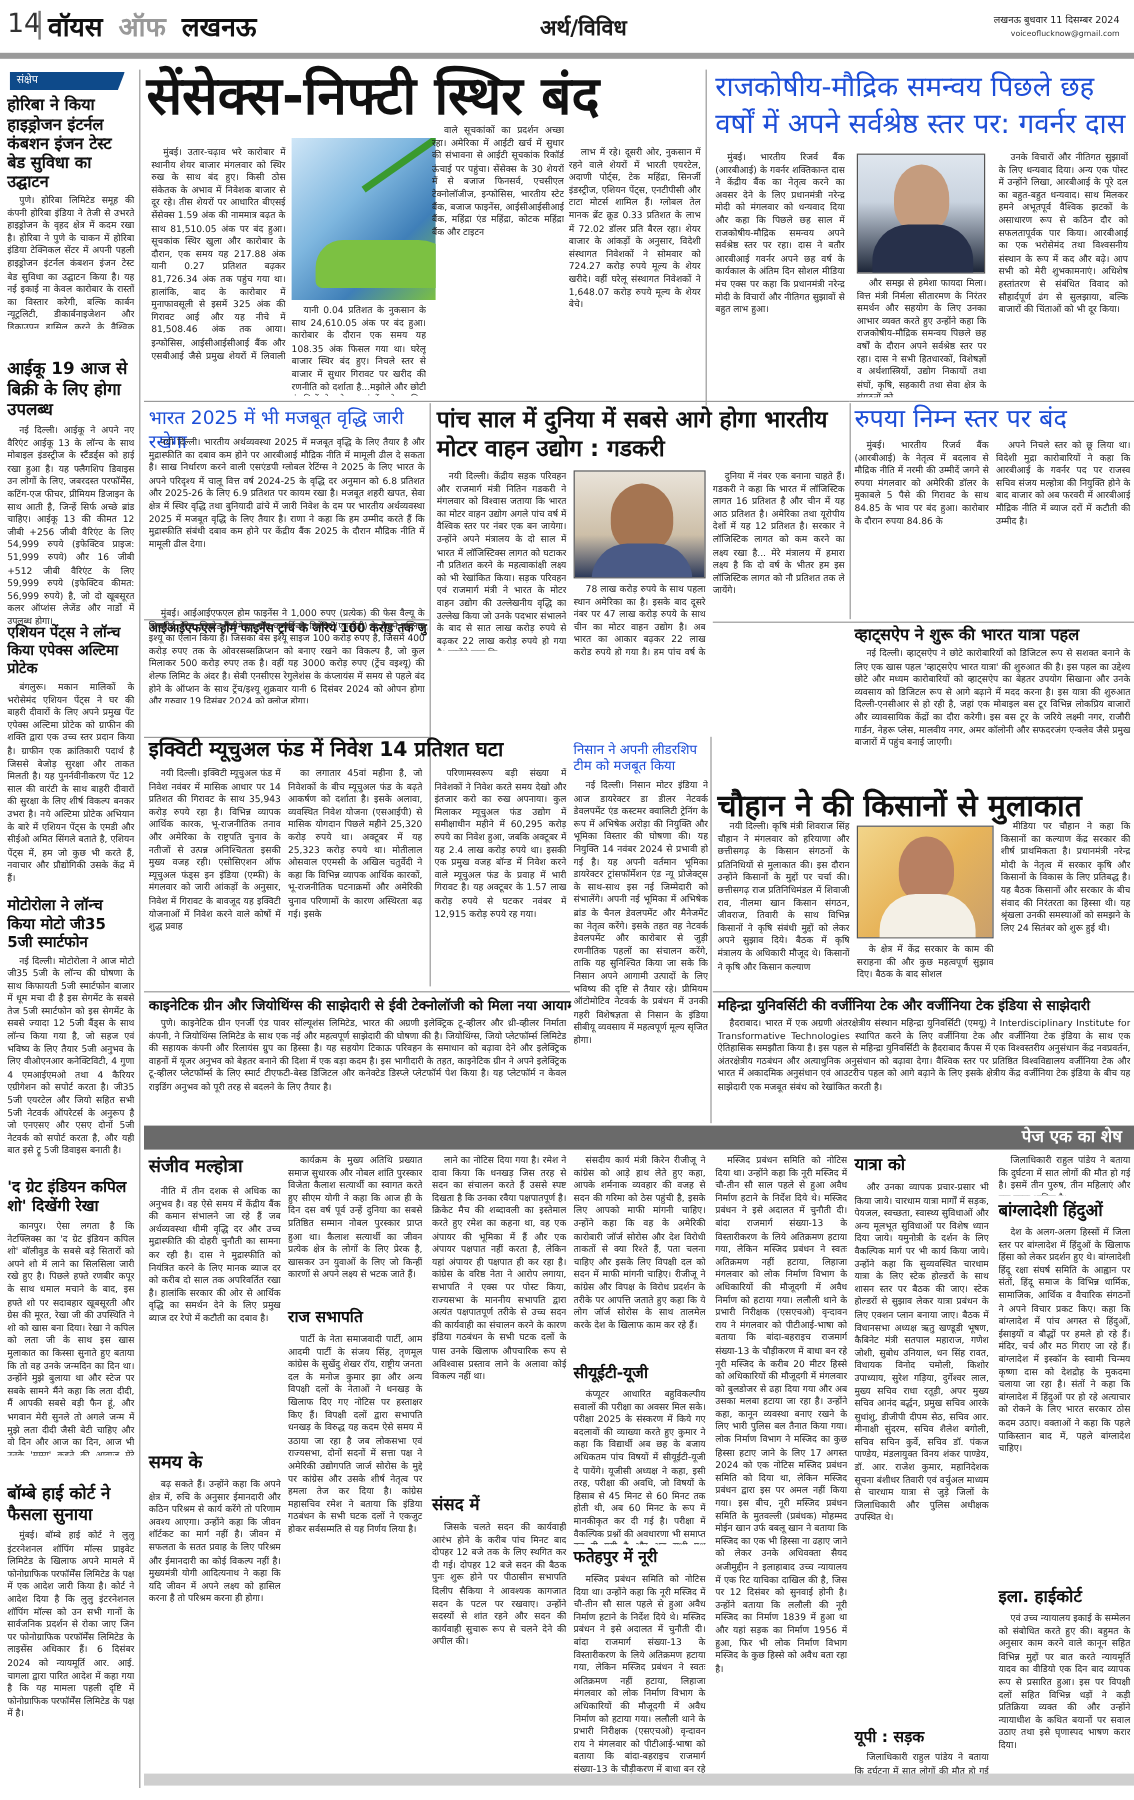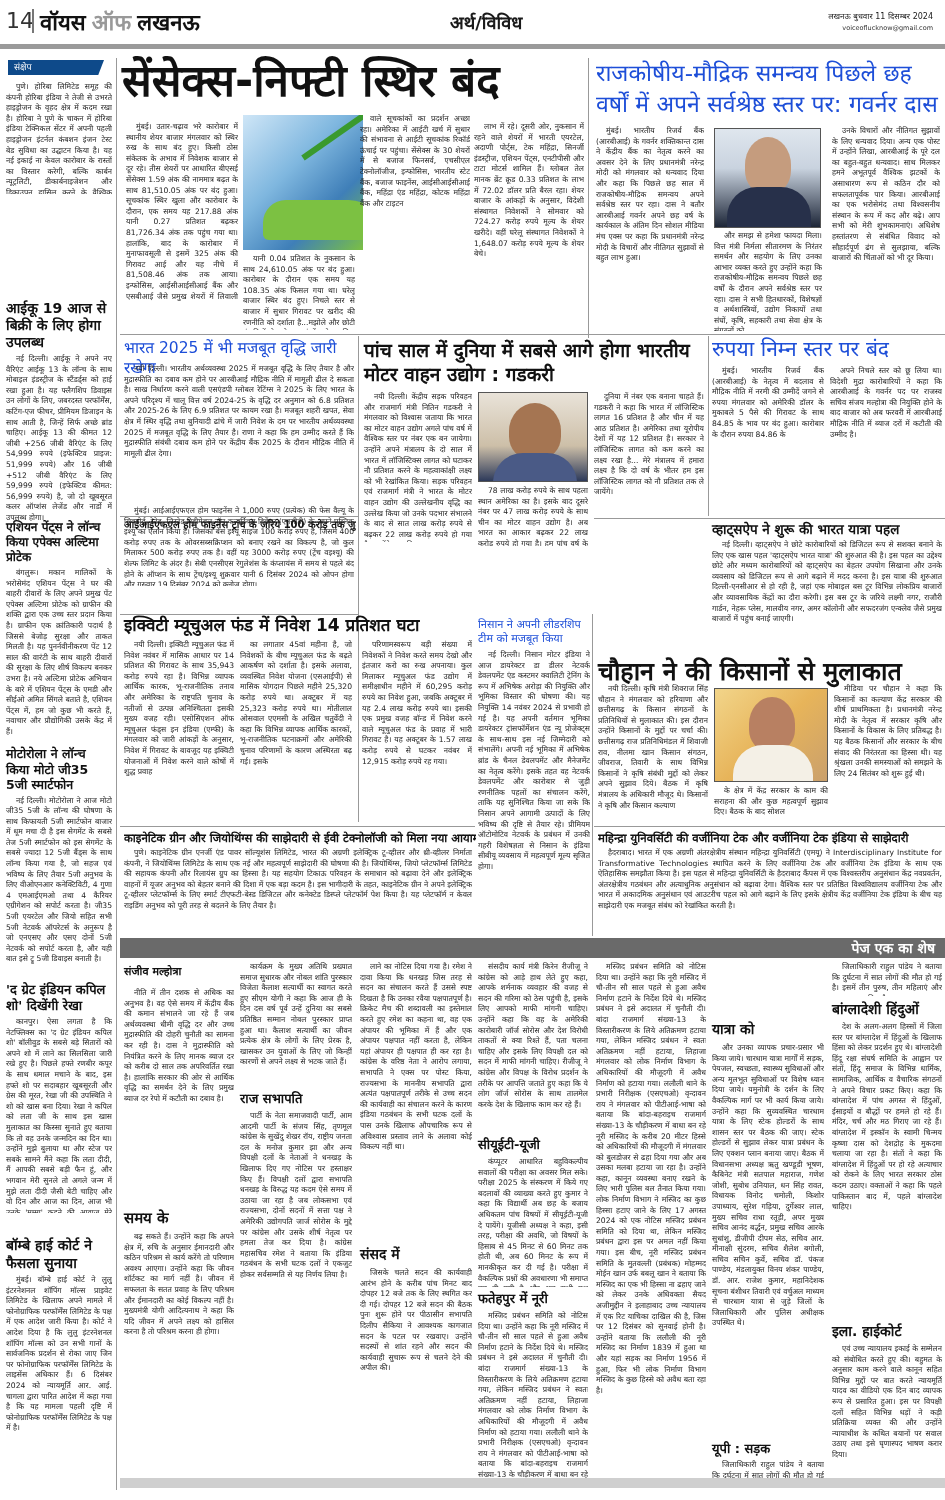--- a/index.html
+++ b/index.html
@@ -7,21 +7,21 @@
 .abs{position:absolute}
 .body-text{font-size:7.6px;line-height:10.6px;text-align:justify;color:#222;font-family:"DejaVu Sans",sans-serif;overflow:hidden}
 .body-text p{text-indent:10px}
 .hd{font-family:"DejaVu Sans",sans-serif;font-weight:bold;color:#111;line-height:1.1}
 .hd-light{font-family:"DejaVu Sans",sans-serif;font-weight:normal;color:#1d4ed8;line-height:1.15}
 .vline{position:absolute;width:1px;background:#999}
 .hline{position:absolute;height:1px;background:#999}
 .photo{position:absolute;border:1px solid #555;overflow:hidden}
 #masthead-num{left:6px;top:8px;font-size:22px;font-weight:normal;font-family:"DejaVu Sans",sans-serif;color:#333}
 #masthead-sep{left:32px;top:9px;width:2px;height:24px;background:#777}
-#masthead-title{left:40px;top:6px;font-size:22px;font-weight:bold;font-family:Liberation Sans, sans-serif}
+#masthead-title{left:40px;top:6px;font-size:22px;font-weight:bold;font-family:Liberation Mono, monospace}
 #masthead-title .w1{color:#111}
 #masthead-title .w2{color:#999}
 #section-title{left:450px;top:10px;font-size:18px;font-weight:bold;font-family:"DejaVu Sans",sans-serif}
 #date-line{right:12px;top:10px;font-size:8px;font-family:"DejaVu Sans",sans-serif;text-align:right}
 #email-line{right:12px;top:24px;font-size:6.5px;font-family:"DejaVu Sans",sans-serif;text-align:right;color:#333}
 #top-rule{left:0;top:44px;width:945px;height:5px;background:#9a9a9a}
 #brief-tag{left:8px;top:60px;width:96px;height:15px;background:#0e4a8a;color:#fff;font-size:9px;padding-left:6px;line-height:15px;font-family:"DejaVu Sans",sans-serif;clip-path:polygon(0 0,100% 0,94% 100%,0 100%)}
 #band{left:120px;top:938px;width:825px;height:20px;background:#6a6a6a}
 #band-label{right:10px;top:0;color:#fff;font-size:14px;font-weight:bold;font-family:"DejaVu Sans",sans-serif;line-height:20px;position:absolute}
 #bottom-band{left:120px;top:1478px;width:825px;height:10px;background:#cfcfcf}
@@ -42,20 +42,21 @@
 </div>
 <div class="abs" id="section-title">अर्थ/विविध</div>
 <div class="abs" id="date-line">लखनऊ बुधवार 11 दिसम्बर 2024</div>
 <div class="abs" id="email-line">voiceoflucknow@gmail.com</div>
 <div class="abs" id="top-rule"></div>
 
 <div class="abs" id="brief-tag">संक्षेप</div>
 <div class="vline" style="left:116px;top:58px;height:1432px"></div>
 
 <div class="abs" style="left:6px;top:80px;width:106px">
+  <div class="hd" style="font-size:13.5px;line-height:16px">होरिबा ने किया हाइड्रोजन इंटर्नल कंबशन इंजन टेस्ट बेड सुविधा का उद्घाटन</div>
   <div class="body-text" style="height:112px;margin-top:2px">
       <p>पुणे। होरिबा लिमिटेड समूह की कंपनी होरिबा इंडिया ने तेजी से उभरते हाइड्रोजन के वृहद क्षेत्र में कदम रखा है। होरिबा ने पुणे के चाकन में होरिबा इंडिया टेक्निकल सेंटर में अपनी पहली हाइड्रोजन इंटर्नल कंबशन इंजन टेस्ट बेड सुविधा का उद्घाटन किया है। यह नई इकाई ना केवल कारोबार के रास्तों का विस्तार करेगी, बल्कि कार्बन न्यूट्रलिटी, डीकार्बनाइजेशन और डिकाउपन हासिल करने के वैश्विक विजन को हासिल करने में भी उल्लेखनीय रूप से योगदान करेगी।</p>
     </div>
 </div>
 <div class="abs" style="left:6px;top:300px;width:106px">
   <div class="hd" style="font-size:14px;line-height:17px">आईकू 19 आज से बिक्री के लिए होगा उपलब्ध</div>
   <div class="body-text" style="height:168px;margin-top:3px">
       <p>नई दिल्ली। आईकू ने अपने नए वैरिएंट आईकू 13 के लॉन्च के साथ मोबाइल इंडस्ट्रीज के स्टैंडर्ड्स को हाई रखा हुआ है। यह फ्लैगशिप डिवाइस उन लोगों के लिए, जबरदस्त परफॉर्मेंस, कटिंग-एज फीचर, प्रीमियम डिजाइन के साथ आती है, जिन्हें सिर्फ अच्छे ब्रांड चाहिए। आईकू 13 की कीमत 12 जीबी +256 जीबी वैरिएंट के लिए 54,999 रुपये (इफेक्टिव प्राइज: 51,999 रुपये) और 16 जीबी +512 जीबी वैरिएंट के लिए 59,999 रुपये (इफेक्टिव कीमत: 56,999 रुपये) है, जो दो खूबसूरत कलर ऑप्शंस लेजेंड और नार्डो में उपलब्ध होगा।</p>
     </div>
 </div>
@@ -88,21 +89,21 @@
 <div class="abs body-text" style="left:126px;top:122px;width:112px;height:180px">
     <p>मुंबई। उतार-चढ़ाव भरे कारोबार में स्थानीय शेयर बाजार मंगलवार को स्थिर रुख के साथ बंद हुए। किसी ठोस संकेतक के अभाव में निवेशक बाजार से दूर रहे। तीस शेयरों पर आधारित बीएसई सेंसेक्स 1.59 अंक की नाममात्र बढ़त के साथ 81,510.05 अंक पर बंद हुआ। सूचकांक स्थिर खुला और कारोबार के दौरान, एक समय यह 217.88 अंक यानी 0.27 प्रतिशत बढ़कर 81,726.34 अंक तक पहुंच गया था। हालांकि, बाद के कारोबार में मुनाफावसूली से इसमें 325 अंक की गिरावट आई और यह नीचे में 81,508.46 अंक तक आया। इन्फोसिस, आईसीआईसीआई बैंक और एसबीआई जैसे प्रमुख शेयरों में लिवाली से बाजार नुकसान से उबरने में कामयाब रहा। नेशनल स्टॉक एक्सचेंज के निफ्टी में लगातार तीसरे दिन गिरावट रही और यह 8.95 अंक</p>
   </div>
 <div class="photo sensex-img" style="left:243px;top:115px;width:120px;height:135px;border:none">
   <div class="arrow"></div>
   <div class="bull"></div>
 </div>
 <div class="abs body-text" style="left:243px;top:254px;width:112px;height:76px">
     <p>यानी 0.04 प्रतिशत के नुकसान के साथ 24,610.05 अंक पर बंद हुआ। कारोबार के दौरान एक समय यह 108.35 अंक फिसल गया था। घरेलू बाजार स्थिर बंद हुए। निचले स्तर से बाजार में सुधार गिरावट पर खरीद की रणनीति को दर्शाता है...मझोले और छोटी कंपनियों से जुड़े सूचकांकों समेत अधिक शेयरों का प्रतिनिधित्व करने</p>
   </div>
-<div class="abs body-text" style="left:360px;top:114px;width:110px;height:208px">
+<div class="abs body-text" style="left:360px;top:104px;width:110px;height:208px">
     <p>वाले सूचकांकों का प्रदर्शन अच्छा रहा। अमेरिका में आईटी खर्च में सुधार की संभावना से आईटी सूचकांक रिकॉर्ड ऊंचाई पर पहुंचा। सेंसेक्स के 30 शेयरों में से बजाज फिनसर्व, एचसीएल टेक्नोलॉजीज, इन्फोसिस, भारतीय स्टेट बैंक, बजाज फाइनेंस, आईसीआईसीआई बैंक, महिंद्रा एंड महिंद्रा, कोटक महिंद्रा बैंक और टाइटन</p>
   </div>
 <div class="abs body-text" style="left:474px;top:122px;width:110px;height:208px">
     <p>लाभ में रहे। दूसरी ओर, नुकसान में रहने वाले शेयरों में भारती एयरटेल, अदाणी पोर्ट्स, टेक महिंद्रा, सिनर्जी इंडस्ट्रीज, एशियन पेंट्स, एनटीपीसी और टाटा मोटर्स शामिल हैं। ग्लोबल तेल मानक ब्रेंट क्रूड 0.33 प्रतिशत के लाभ में 72.02 डॉलर प्रति बैरल रहा। शेयर बाजार के आंकड़ों के अनुसार, विदेशी संस्थागत निवेशकों ने सोमवार को 724.27 करोड़ रुपये मूल्य के शेयर खरीदे। वहीं घरेलू संस्थागत निवेशकों ने 1,648.07 करोड़ रुपये मूल्य के शेयर बेचे।</p>
   </div>
 
 <div class="vline" style="left:588px;top:58px;height:280px"></div>
 
 <div class="abs hd-light" style="left:596px;top:58px;width:345px;font-size:23px;line-height:31px">राजकोषीय-मौद्रिक समन्वय पिछले छह वर्षों में अपने सर्वश्रेष्ठ स्तर पर: गवर्नर दास</div>
 <div class="abs body-text" style="left:596px;top:126px;width:108px;height:206px">
@@ -206,21 +207,21 @@
 <div class="abs hd" style="left:598px;top:830px;width:345px;font-size:11.5px;line-height:16px;white-space:nowrap;overflow:hidden">महिन्द्रा युनिवर्सिटी की वर्जीनिया टेक और वर्जीनिया टेक इंडिया से साझेदारी</div>
 <div class="abs body-text" style="left:598px;top:848px;width:344px;height:86px">
     <p>हैदराबाद। भारत में एक अग्रणी अंतरक्षेत्रीय संस्थान महिन्द्रा युनिवर्सिटी (एमयू) ने Interdisciplinary Institute for Transformative Technologies स्थापित करने के लिए वर्जीनिया टेक और वर्जीनिया टेक इंडिया के साथ एक ऐतिहासिक समझौता किया है। इस पहल से महिन्द्रा युनिवर्सिटी के हैदराबाद कैंपस में एक विश्वस्तरीय अनुसंधान केंद्र नवप्रवर्तन, अंतरक्षेत्रीय गठबंधन और अत्याधुनिक अनुसंधान को बढ़ावा देगा। वैश्विक स्तर पर प्रतिष्ठित विश्वविद्यालय वर्जीनिया टेक और भारत में अकादमिक अनुसंधान एवं आउटरीच पहल को आगे बढ़ाने के लिए इसके क्षेत्रीय केंद्र वर्जीनिया टेक इंडिया के बीच यह साझेदारी एक मजबूत संबंध को रेखांकित करती है।</p>
   </div>
 
 <div class="abs" id="band">
   <span id="band-label">पेज एक का शेष</span>
 </div>
 
 <div class="abs" style="left:124px;top:962px;width:110px">
-  <div class="hd" style="font-size:11px;line-height:20px">संजीव मल्होत्रा</div>
+  <div class="hd" style="font-size:15px;line-height:20px">संजीव मल्होत्रा</div>
   <div class="body-text" style="height:180px;margin-top:6px">
       <p>नीति में तीन दशक से अधिक का अनुभव है। वह ऐसे समय में केंद्रीय बैंक की कमान संभालने जा रहे हैं जब अर्थव्यवस्था धीमी वृद्धि दर और उच्च मुद्रास्फीति की दोहरी चुनौती का सामना कर रही है। दास ने मुद्रास्फीति को नियंत्रित करने के लिए मानक ब्याज दर को करीब दो साल तक अपरिवर्तित रखा है। हालांकि सरकार की ओर से आर्थिक वृद्धि का समर्थन देने के लिए प्रमुख ब्याज दर रेपो में कटौती का दबाव है।</p>
     </div>
 </div>
 <div class="abs" style="left:124px;top:1208px;width:110px">
   <div class="hd" style="font-size:15px;line-height:20px">समय के</div>
   <div class="body-text" style="height:250px;margin-top:4px">
       <p>बढ़ सकते हैं। उन्होंने कहा कि अपने क्षेत्र में, रुचि के अनुसार ईमानदारी और कठिन परिश्रम से कार्य करेंगे तो परिणाम अवश्य आएगा। उन्होंने कहा कि जीवन शॉर्टकट का मार्ग नहीं है। जीवन में सफलता के सतत प्रवाह के लिए परिश्रम और ईमानदारी का कोई विकल्प नहीं है। मुख्यमंत्री योगी आदित्यनाथ ने कहा कि यदि जीवन में अपने लक्ष्य को हासिल करना है तो परिश्रम करना ही होगा।</p>
     </div>
 </div>
@@ -259,21 +260,21 @@
   <div class="body-text" style="height:170px;margin-top:3px">
       <p>मस्जिद प्रबंधन समिति को नोटिस दिया था। उन्होंने कहा कि नूरी मस्जिद में चौ-तीन सौ साल पहले से हुआ अवैध निर्माण हटाने के निर्देश दिये थे। मस्जिद प्रबंधन ने इसे अदालत में चुनौती दी। बांदा राजमार्ग संख्या-13 के विस्तारीकरण के लिये अतिक्रमण हटाया गया, लेकिन मस्जिद प्रबंधन ने स्वतः अतिक्रमण नहीं हटाया, लिहाजा मंगलवार को लोक निर्माण विभाग के अधिकारियों की मौजूदगी में अवैध निर्माण को हटाया गया। ललौली थाने के प्रभारी निरीक्षक (एसएचओ) वृन्दावन राय ने मंगलवार को पीटीआई-भाषा को बताया कि बांदा-बहराइच राजमार्ग संख्या-13 के चौड़ीकरण में बाधा बन रहे नूरी मस्जिद के करीब 20 मीटर हिस्से को अधिकारियों की मौजूदगी में मंगलवार को बुलडोजर से ढहा दिया गया और अब उसका मलबा हटाया जा रहा है। उन्होंने कहा, कानून व्यवस्था बनाए रखने के लिए भारी पुलिस बल तैनात किया गया। लोक निर्माण विभाग ने मस्जिद का कुछ हिस्सा हटाए जाने के लिए 17 अगस्त 2024 को एक नोटिस मस्जिद प्रबंधन समिति को दिया था, लेकिन मस्जिद प्रबंधन द्वारा इस पर अमल नहीं किया गया। इस बीच, नूरी मस्जिद प्रबंधन समिति के मुतवल्ली (प्रबंधक) मोहम्मद मोईन खान उर्फ बबलू खान ने बताया कि मस्जिद का एक भी हिस्सा ना ढहाए जाने को लेकर उनके अधिवक्ता सैयद अजीमुद्दीन ने इलाहाबाद उच्च न्यायालय में एक रिट याचिका दाखिल की है, जिस पर 12 दिसंबर को सुनवाई होनी है। उन्होंने बताया कि ललौली की नूरी मस्जिद का निर्माण 1839 में हुआ था और यहां सड़क का निर्माण 1956 में हुआ, फिर भी लोक निर्माण विभाग मस्जिद के कुछ हिस्से को अवैध बता रहा है।</p>
     </div>
 </div>
 
 <div class="abs body-text" style="left:596px;top:962px;width:110px;height:500px">
     <p>मस्जिद प्रबंधन समिति को नोटिस दिया था। उन्होंने कहा कि नूरी मस्जिद में चौ-तीन सौ साल पहले से हुआ अवैध निर्माण हटाने के निर्देश दिये थे। मस्जिद प्रबंधन ने इसे अदालत में चुनौती दी। बांदा राजमार्ग संख्या-13 के विस्तारीकरण के लिये अतिक्रमण हटाया गया, लेकिन मस्जिद प्रबंधन ने स्वतः अतिक्रमण नहीं हटाया, लिहाजा मंगलवार को लोक निर्माण विभाग के अधिकारियों की मौजूदगी में अवैध निर्माण को हटाया गया। ललौली थाने के प्रभारी निरीक्षक (एसएचओ) वृन्दावन राय ने मंगलवार को पीटीआई-भाषा को बताया कि बांदा-बहराइच राजमार्ग संख्या-13 के चौड़ीकरण में बाधा बन रहे नूरी मस्जिद के करीब 20 मीटर हिस्से को अधिकारियों की मौजूदगी में मंगलवार को बुलडोजर से ढहा दिया गया और अब उसका मलबा हटाया जा रहा है। उन्होंने कहा, कानून व्यवस्था बनाए रखने के लिए भारी पुलिस बल तैनात किया गया। लोक निर्माण विभाग ने मस्जिद का कुछ हिस्सा हटाए जाने के लिए 17 अगस्त 2024 को एक नोटिस मस्जिद प्रबंधन समिति को दिया था, लेकिन मस्जिद प्रबंधन द्वारा इस पर अमल नहीं किया गया। इस बीच, नूरी मस्जिद प्रबंधन समिति के मुतवल्ली (प्रबंधक) मोहम्मद मोईन खान उर्फ बबलू खान ने बताया कि मस्जिद का एक भी हिस्सा ना ढहाए जाने को लेकर उनके अधिवक्ता सैयद अजीमुद्दीन ने इलाहाबाद उच्च न्यायालय में एक रिट याचिका दाखिल की है, जिस पर 12 दिसंबर को सुनवाई होनी है। उन्होंने बताया कि ललौली की नूरी मस्जिद का निर्माण 1839 में हुआ था और यहां सड़क का निर्माण 1956 में हुआ, फिर भी लोक निर्माण विभाग मस्जिद के कुछ हिस्से को अवैध बता रहा है।</p>
   </div>
 
 <div class="abs" style="left:712px;top:962px;width:112px">
-  <div class="hd" style="font-size:14px;line-height:19px;margin-top:58px">यात्रा को</div>
+  <div class="hd" style="font-size:14px;line-height:19px;">यात्रा को</div>
   <div class="body-text" style="height:340px;margin-top:4px">
       <p>और उनका व्यापक प्रचार-प्रसार भी किया जाये। चारधाम यात्रा मार्गों में सड़क, पेयजल, स्वच्छता, स्वास्थ्य सुविधाओं और अन्य मूलभूत सुविधाओं पर विशेष ध्यान दिया जाये। यमुनोत्री के दर्शन के लिए वैकल्पिक मार्ग पर भी कार्य किया जाये। उन्होंने कहा कि सुव्यवस्थित चारधाम यात्रा के लिए स्टेक होल्डरों के साथ शासन स्तर पर बैठक की जाए। स्टेक होल्डरों से सुझाव लेकर यात्रा प्रबंधन के लिए एक्शन प्लान बनाया जाए। बैठक में विधानसभा अध्यक्ष ऋतु खण्डूडी भूषण, कैबिनेट मंत्री सतपाल महाराज, गणेश जोशी, सुबोध उनियाल, धन सिंह रावत, विधायक विनोद चमोली, किशोर उपाध्याय, सुरेश गड़िया, दुर्गेश्वर लाल, मुख्य सचिव राधा रतूड़ी, अपर मुख्य सचिव आनंद बर्द्धन, प्रमुख सचिव आरके सुधांशु, डीजीपी दीपम सेठ, सचिव आर. मीनाक्षी सुंदरम, सचिव शैलेश बगोली, सचिव सचिन कुर्वे, सचिव डॉ. पंकज पाण्डेय, मंडलायुक्त विनय शंकर पाण्डेय, डॉ. आर. राजेश कुमार, महानिदेशक सूचना बंशीधर तिवारी एवं वर्चुअल माध्यम से चारधाम यात्रा से जुड़े जिलों के जिलाधिकारी और पुलिस अधीक्षक उपस्थित थे।</p>
     </div>
 </div>
 <div class="abs" style="left:712px;top:1440px;width:112px">
   <div class="hd" style="font-size:13px;line-height:18px">यूपी : सड़क</div>
   <div class="body-text" style="height:20px;margin-top:2px">
       <p>जिलाधिकारी राहुल पांडेय ने बताया कि दुर्घटना में सात लोगों की मौत हो गई है। इसमें तीन पुरुष, तीन महिलाएं और एक बच्चा शामिल है।</p>
     </div>
 </div>

